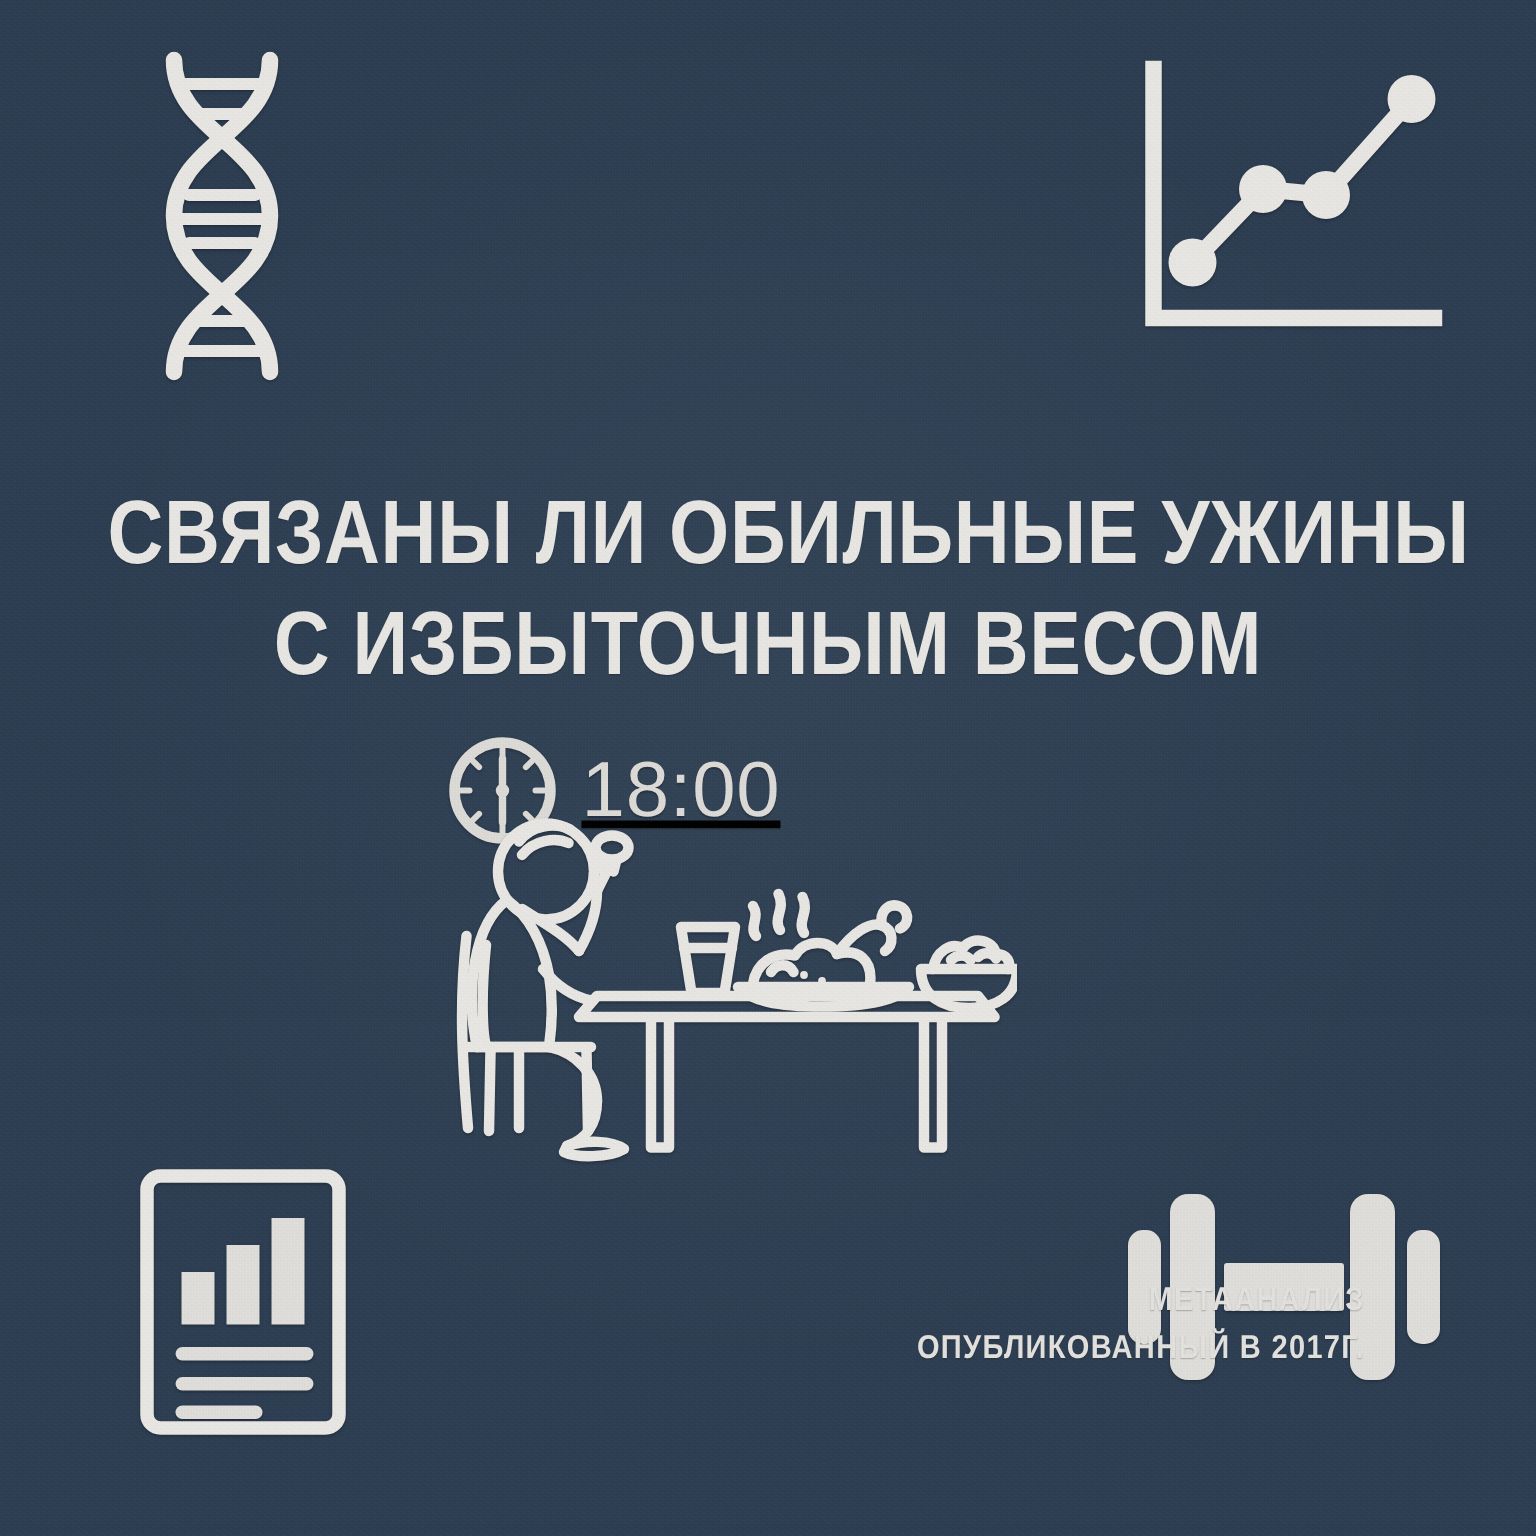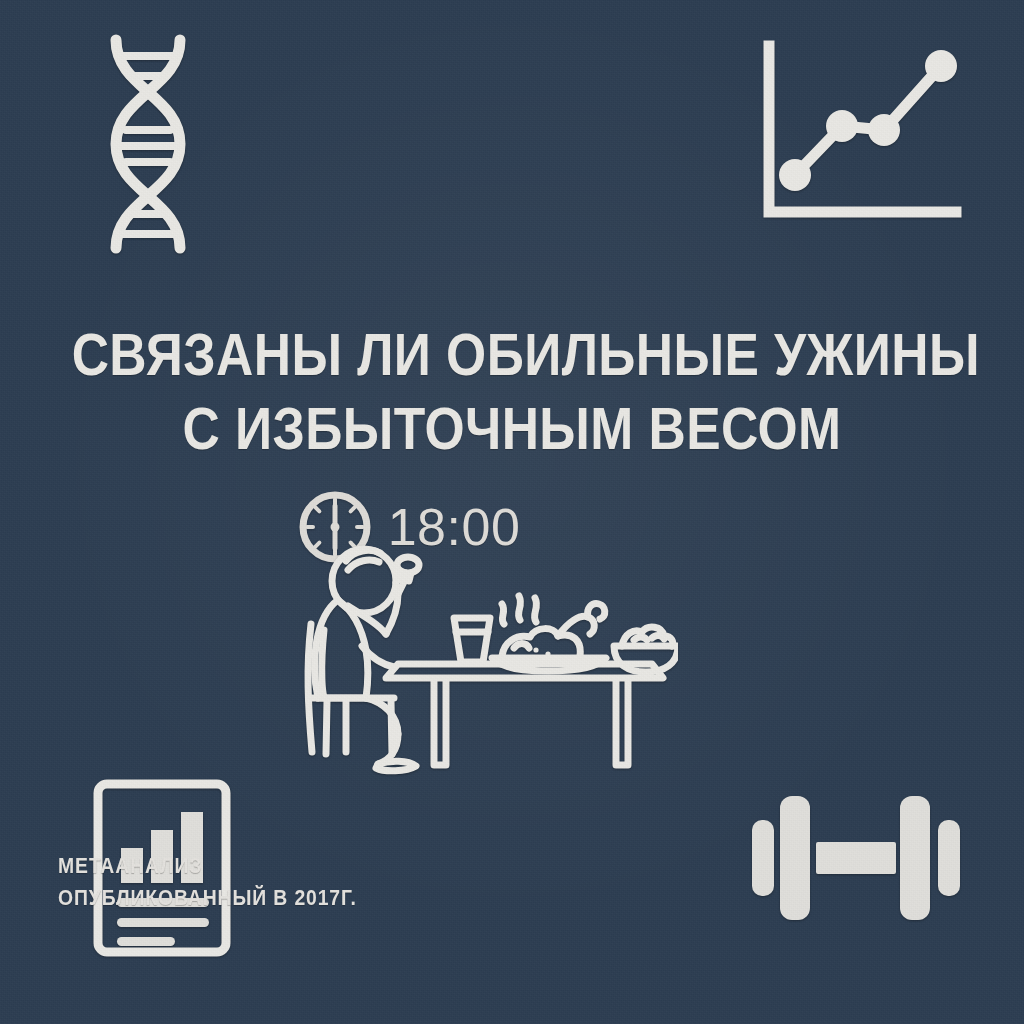--- a/index.html
+++ b/index.html
@@ -44,35 +44,35 @@
     letter-spacing:0.5px;
     transform:scaleX(.86);
     transform-origin:center;
     white-space:nowrap;
     text-shadow:0 1px 1px rgba(0,0,0,.28);
   }
 
   
   #time-row {
     position:absolute; left:0; top:488px; width:816px;
-    display:flex; align-items:center; justify-content:center; gap:14px;
+    display:flex; align-items:center; justify-content:center; gap:14px;text-decoration:underline;
   }
   #clock-icon { width:78px; height:78px; display:block; filter:drop-shadow(0 1px 1px rgba(0,0,0,.25)); }
   #time-label {
     color:#dedcd8;
     font-size:52px;
     font-weight:400;
     letter-spacing:0.5px;
     line-height:1;
     text-shadow:0 1px 1px rgba(0,0,0,.25);
   }
 
   
   #footer-block {
-    position:absolute; left:0; top:850px; width:968px; text-align:left;
+    position:absolute; left:0; top:850px; width:968px; text-align:right;
   }
   .footer-line {
     display:block;
     color:#e4e2de;
     font-family:"Liberation Sans Narrow","Liberation Sans", sans-serif;
     font-weight:700;
     font-size:22px;
     line-height:32px;
     letter-spacing:1px;
     transform:scaleX(.88);

